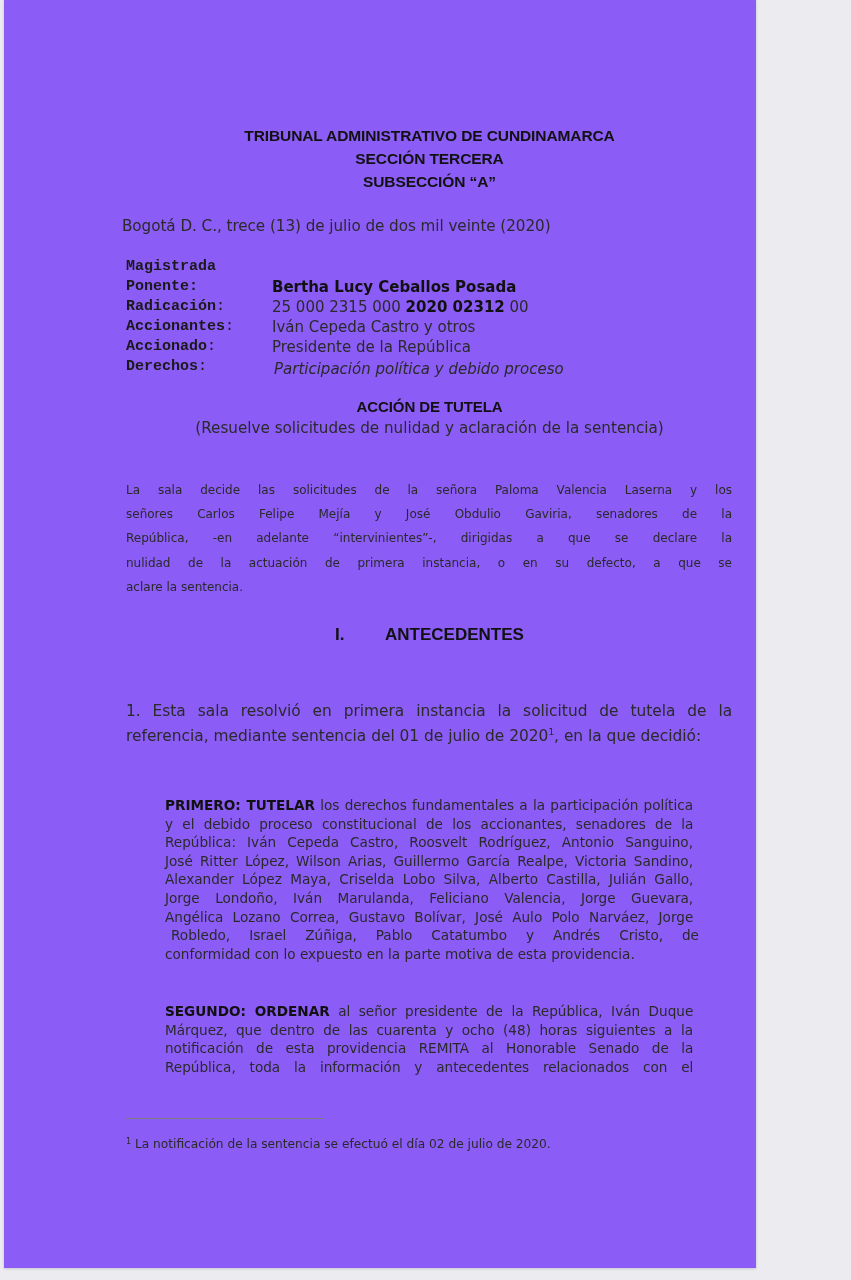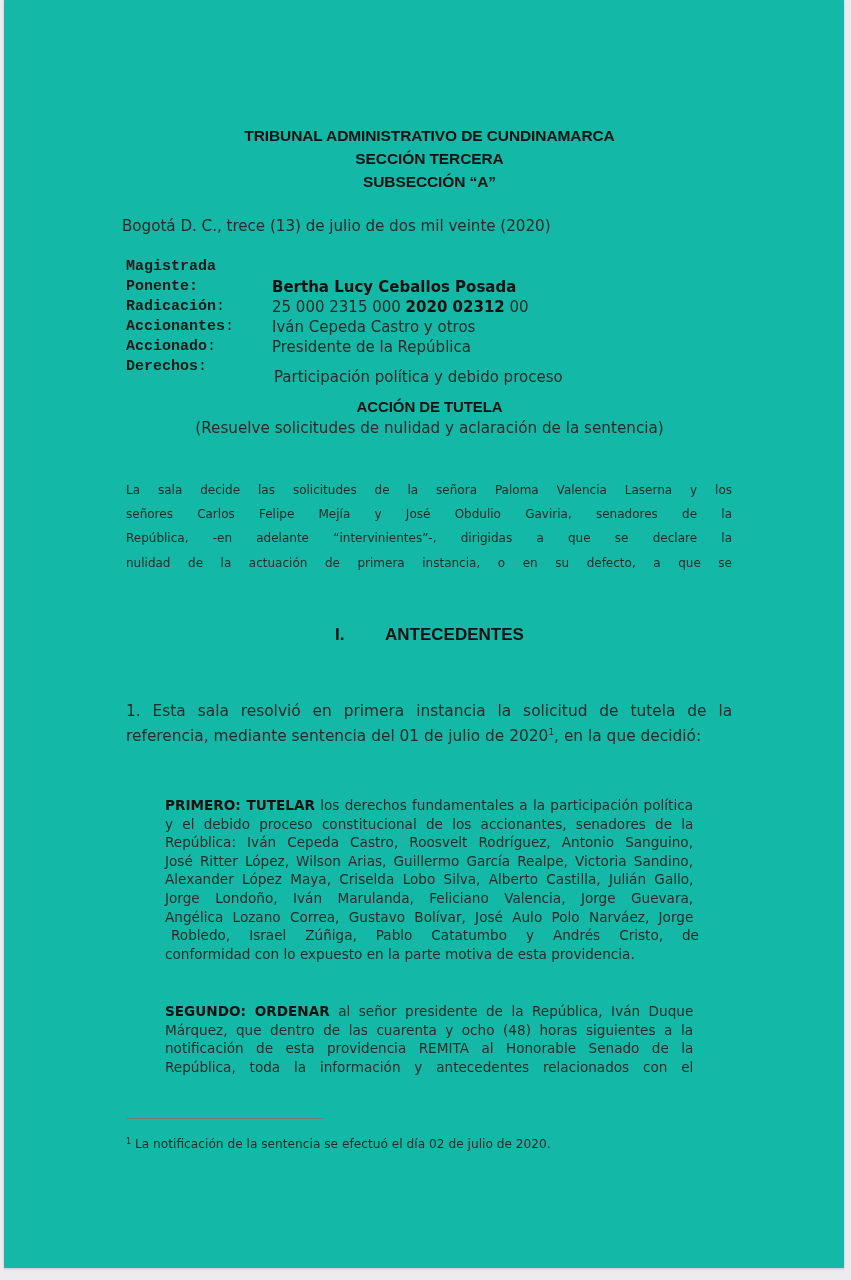--- a/index.html
+++ b/index.html
@@ -12,23 +12,23 @@
       background: #ececf0;
       position: relative;
       overflow: hidden;
       font-family: "DejaVu Sans", sans-serif;
       color: #1a1a1a;
     }
     .page {
       position: absolute;
       left: 4px;
       top: 0;
-      width: 840px;
+      width: 752px;
       height: 1268px;
-      background: #14b8a6;
+      background: #8b5cf6;
       box-shadow: 0 1px 3px rgba(0,0,0,0.12), 0 0 1px rgba(0,0,0,0.15);
     }
     .abs { position: absolute; white-space: nowrap; }
     .hdr {
       left: 0; width: 851px; text-align: center;
       font-family: "Liberation Sans", sans-serif;
       font-weight: bold; font-size: 15.5px; letter-spacing: -0.1px;
       color: #111;
     }
     .body-text {
@@ -120,31 +120,32 @@
     <div class="abs meta-label" style="top:298px;"><span>Radicación</span><span style="font-weight:normal;">:</span></div>
     <div class="abs meta-value" style="top:298px;"><span>25 000 2315 000 </span><b>2020 02312</b><span> 00</span></div>
 
     <div class="abs meta-label" style="top:318px;"><span>Accionantes</span><span style="font-weight:normal;">:</span></div>
     <div class="abs meta-value" style="top:318px;">Iván Cepeda Castro y otros</div>
 
     <div class="abs meta-label" style="top:338px;text-align:right;"><span>Accionado</span><span style="font-weight:normal;">:</span></div>
     <div class="abs meta-value" style="top:338px;">Presidente de la República</div>
 
     <div class="abs meta-label" style="top:358px;"><span>Derechos</span><span style="font-weight:normal;">:</span></div>
-    <div class="abs meta-value" style="top:368px; left:270px;">Participación política y debido proceso</div>
+    <div class="abs meta-value" style="top:360px; left:270px;font-style:italic;">Participación política y debido proceso</div>
   </div>
 
   <div class="abs hdr" style="top:398px; font-size:15px;">ACCIÓN DE TUTELA</div>
   <div class="abs" style="left:0; width:851px; text-align:center; top:419px; font-size:15.2px; color:#2a2a2a;">(Resuelve solicitudes de nulidad y aclaración de la sentencia)</div>
 
   <div class="justify-block para1">
     <span class="jline" style="display: block; word-spacing: 4.41667px;">La sala decide las solicitudes de la señora Paloma Valencia Laserna y los</span>
     <span class="jline" style="display: block; word-spacing: 9.8px;">señores Carlos Felipe Mejía y José Obdulio Gaviria, senadores de la</span>
     <span class="jline" style="display: block; word-spacing: 8px;">República, -en adelante “intervinientes”-, dirigidas a que se declare la</span>
     <span class="jline" style="display: block; word-spacing: 5px;">nulidad de la actuación de primera instancia, o en su defecto, a que se</span>
+    <span class="jline last">aclare la sentencia.</span>
   </div>
 
   <div class="abs section-title" style="left:331px;">I.</div>
   <div class="abs section-title" style="left:381px;">ANTECEDENTES</div>
 
   <div class="justify-block para2">
     <span class="jline" style="display: block; word-spacing: 7px;">1. Esta sala resolvió en primera instancia la solicitud de tutela de la</span>
     <span class="jline last"><span>referencia, mediante sentencia del 01 de julio de 2020</span><sup>1</sup><span>, en la que decidió:</span></span>
   </div>
 

